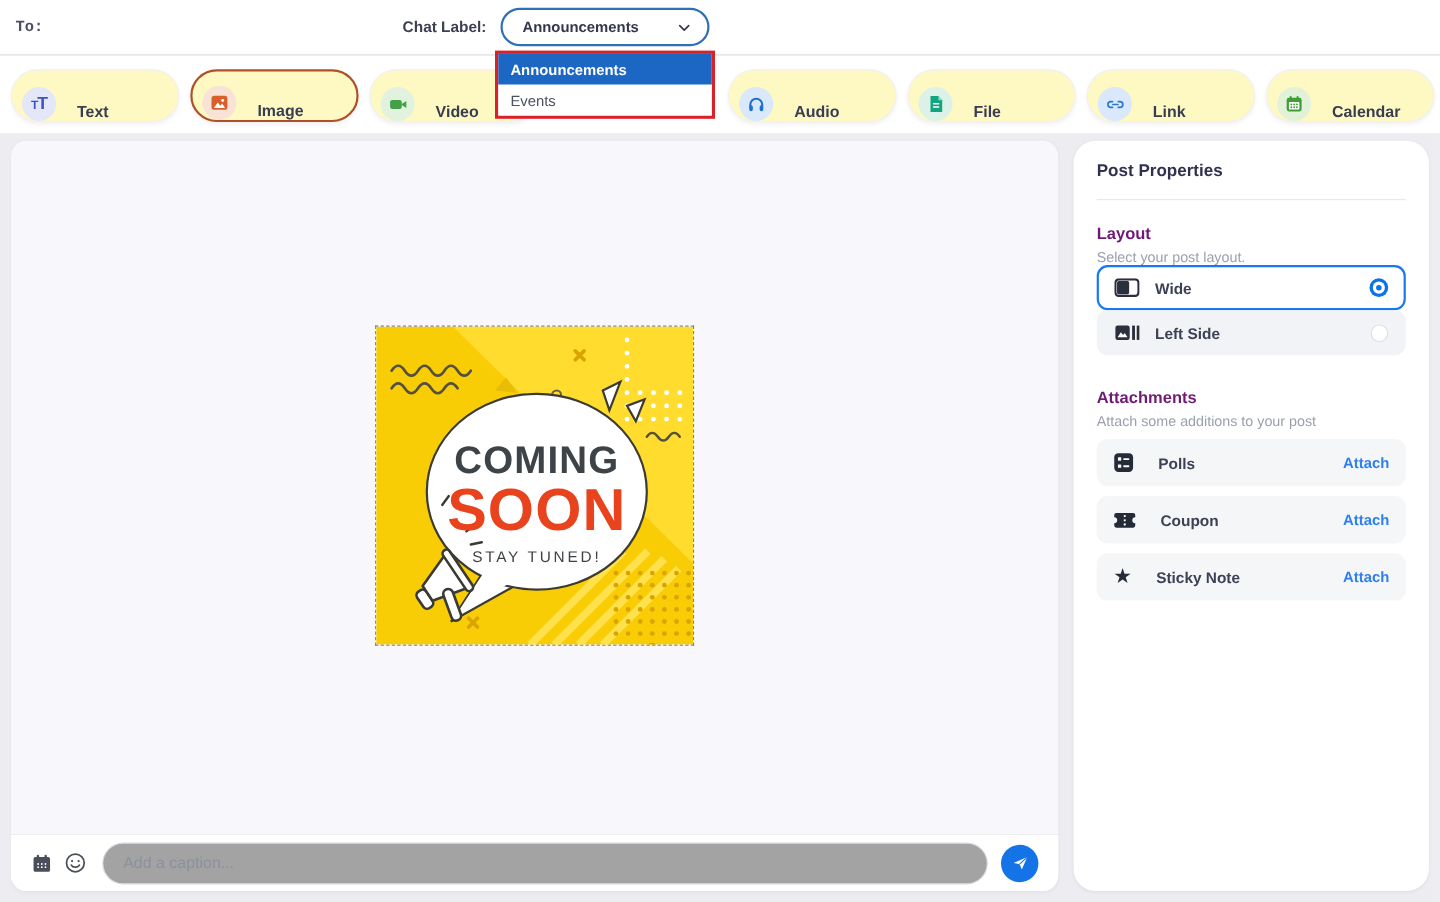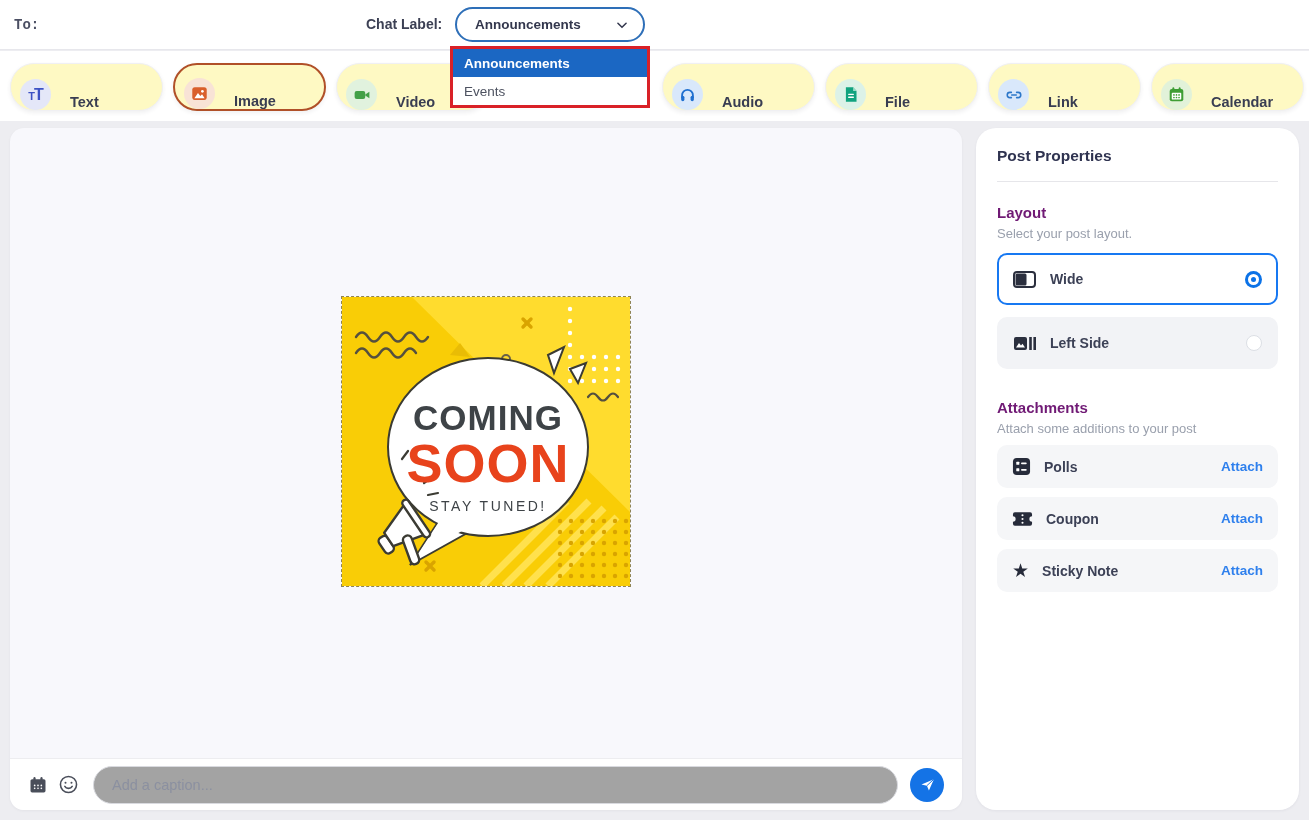--- a/index.html
+++ b/index.html
@@ -45,30 +45,30 @@
   .caption-input::placeholder { color:#8b90a0; }
   .send-btn { margin-left:12px; width:34px; height:34px; border-radius:50%; background:#1473e6; border:none; display:flex; align-items:center; justify-content:center; cursor:pointer; }
 
   
   .props-card { position:absolute; left:976px; top:128px; width:323px; height:682px; background:#fff; border-radius:20px; box-shadow:0 1px 3px rgba(40,40,60,.06); padding:0 21px; }
   .props-title { margin-top:19px; font-size:15.5px; font-weight:700; color:#2f3350; }
   .props-divider { margin-top:16px; border-top:1px solid #e6e6ea; }
   .sec-heading { font-size:15px; font-weight:700; color:#701a75; }
   .sec-sub { margin-top:5px; font-size:13px; color:#9aa0ad; }
   .layout-heading { margin-top:22px; }
-  .layout-opt { margin-top:12px; height:52px; border-radius:10px; display:flex; align-items:center; padding:0 14px; gap:14px; cursor:pointer; }
+  .layout-opt { height:41px; border-radius:10px; display:flex; align-items:center; padding:0 14px; gap:14px; cursor:pointer; }
   .layout-opt.selected { background:#fff; border:2px solid #1778f2; }
   .layout-opt.unselected { background:#f2f3f6; border:2px solid #f2f3f6; }
   .layout-label { font-size:14px; font-weight:700; color:#3c4156; flex:1; }
   .radio-on { width:17px; height:17px; border-radius:50%; background:#0b72e7; display:flex; align-items:center; justify-content:center; }
   .radio-on .ring { width:11px; height:11px; border-radius:50%; background:#fff; display:flex; align-items:center; justify-content:center; }
   .radio-on .dot { width:5px; height:5px; border-radius:50%; background:#0b72e7; }
   .radio-off { width:16px; height:16px; border-radius:50%; background:#fff; border:1px solid #dcdfe5; }
   .attach-heading { margin-top:30px; }
-  .attach-row { margin-top:9px; height:43px; background:#f5f6f8; border-radius:10px; display:flex; align-items:center; padding:0 15px; gap:13px; }
+  .attach-row { margin-top:9px; height:43px; background:#f5f6f8; border-radius:10px; display:flex; align-items:center; padding:0 15px; gap:22px; }
   .attach-row:first-of-type { margin-top:14px; }
   .attach-label { font-size:14px; font-weight:700; color:#3c4156; flex:1; }
   .attach-link { font-size:13.5px; font-weight:700; color:#2f80ed; text-decoration:none; cursor:pointer; }
   .star-glyph { font-size:19px; color:#262b3a; line-height:1; }
 </style>
 </head>
 <body>
 
 <div class="topbar">
   <span class="to-label">To:</span>

